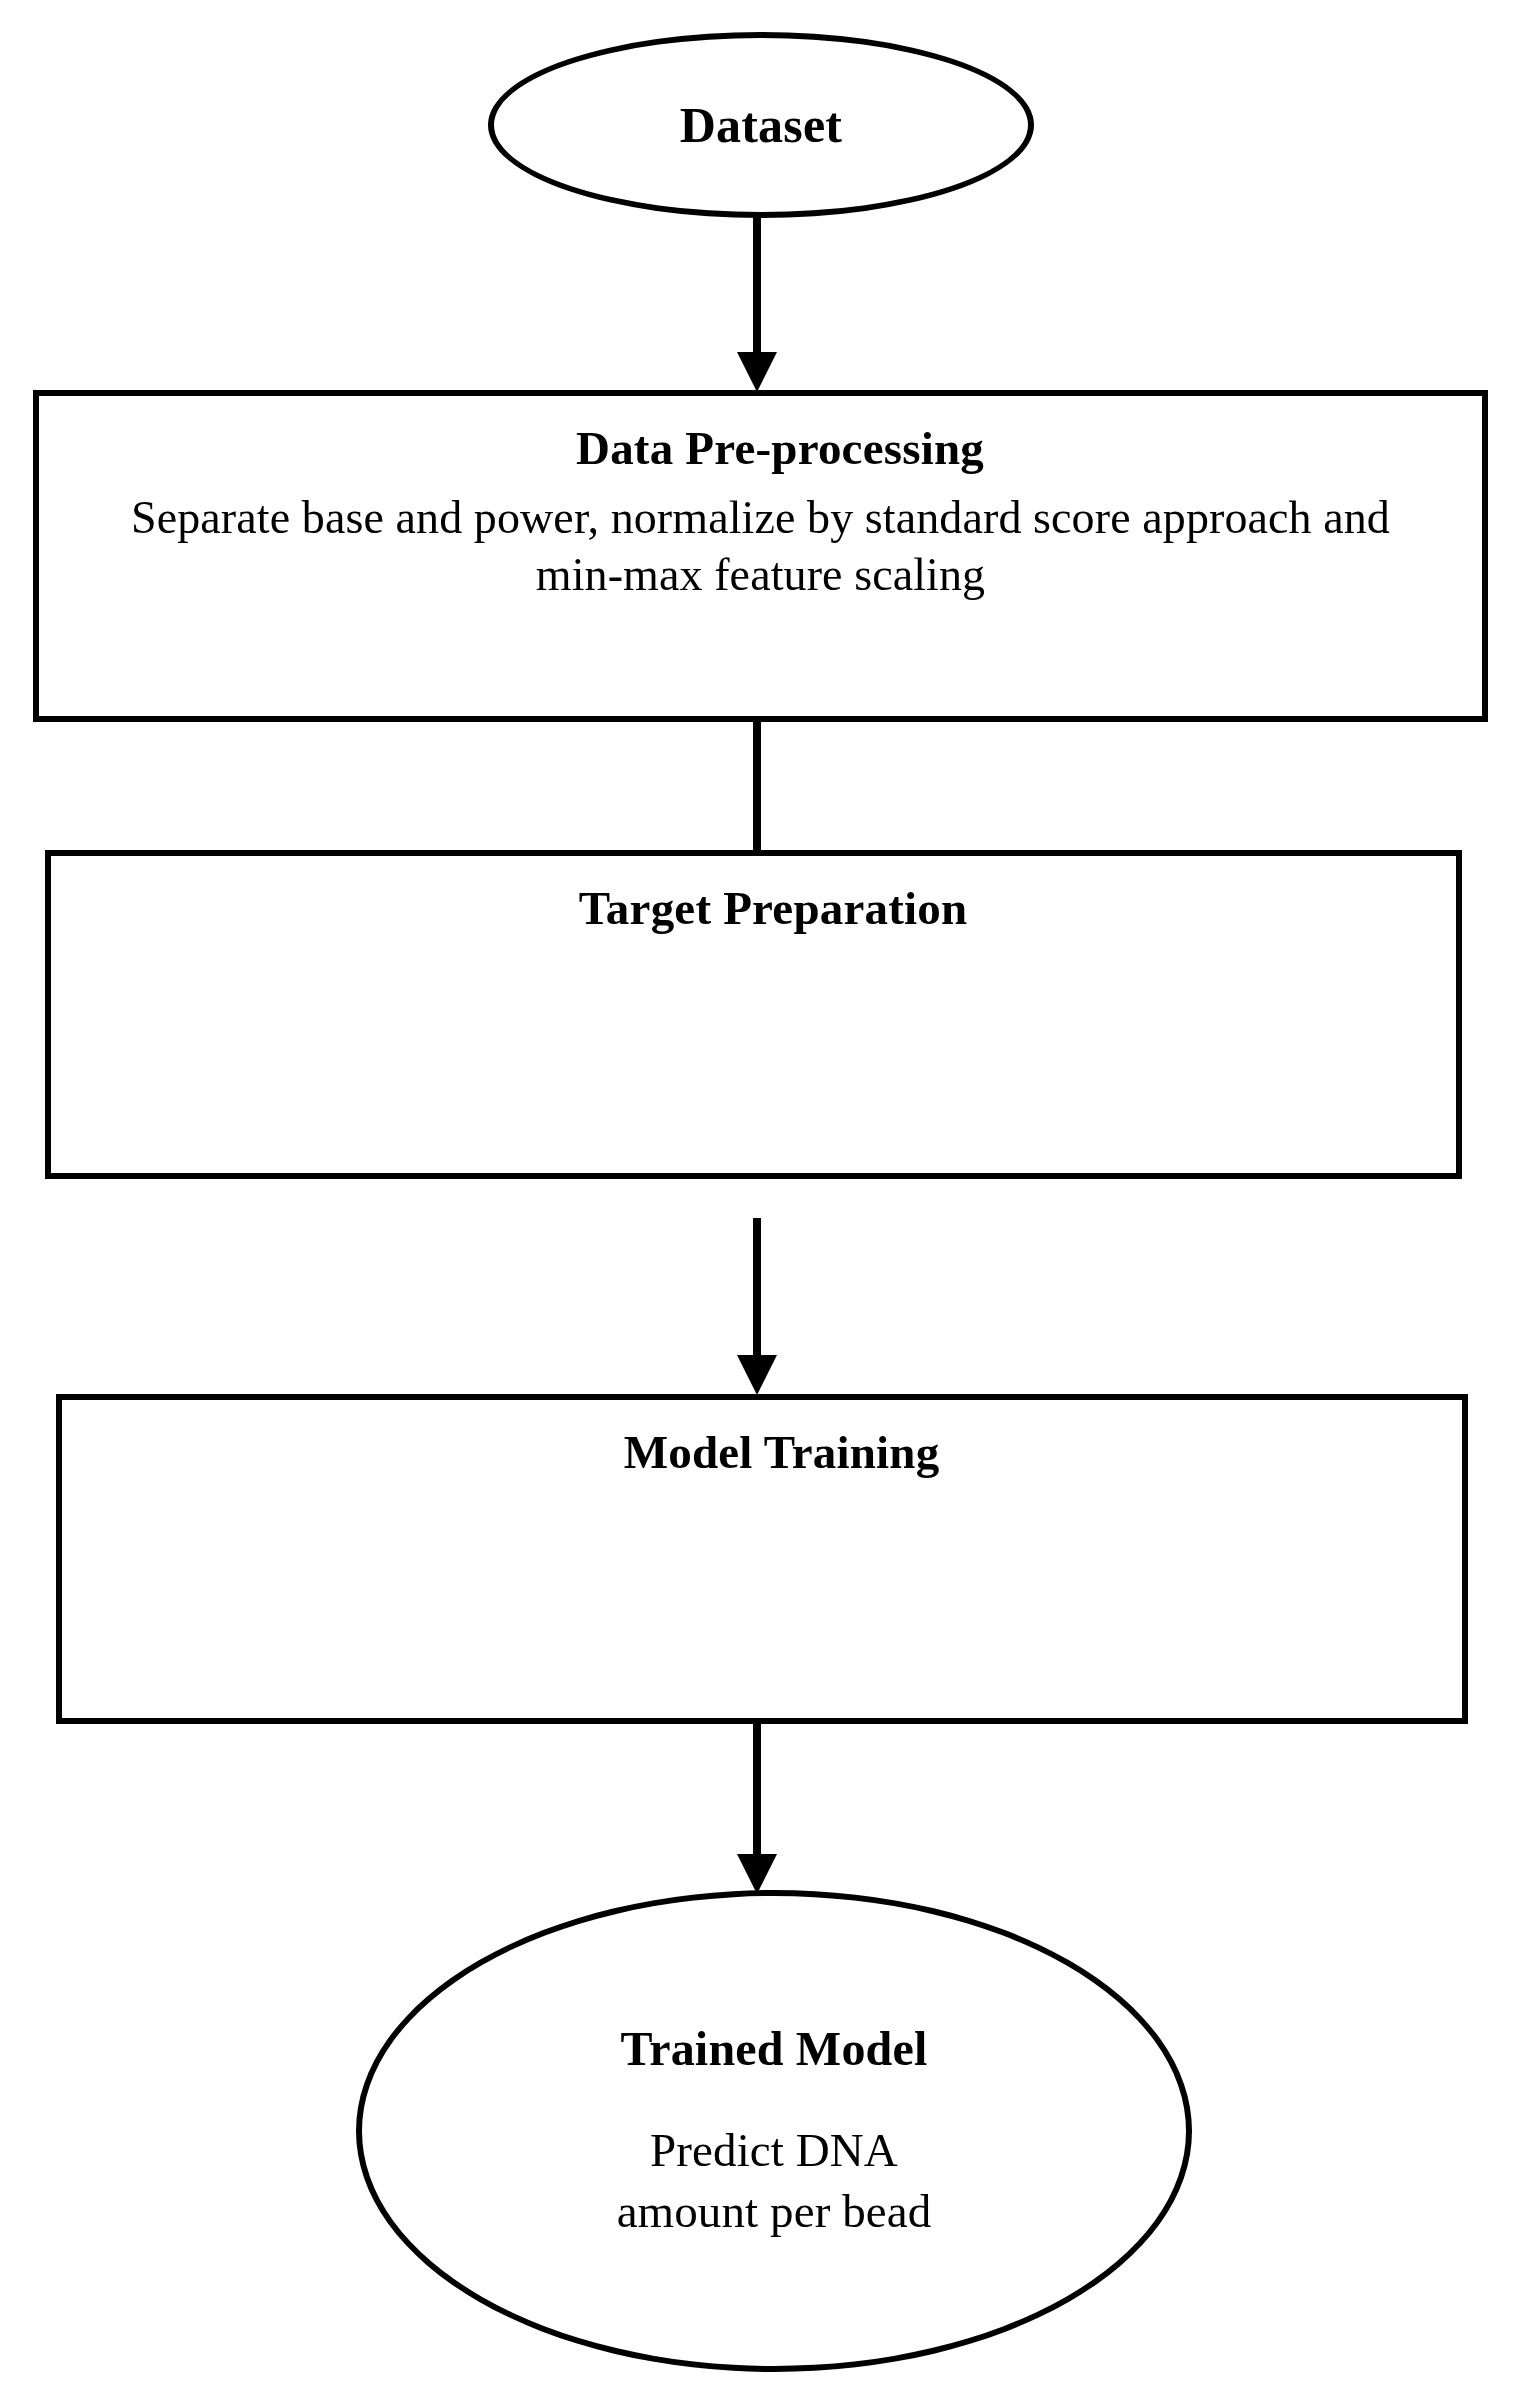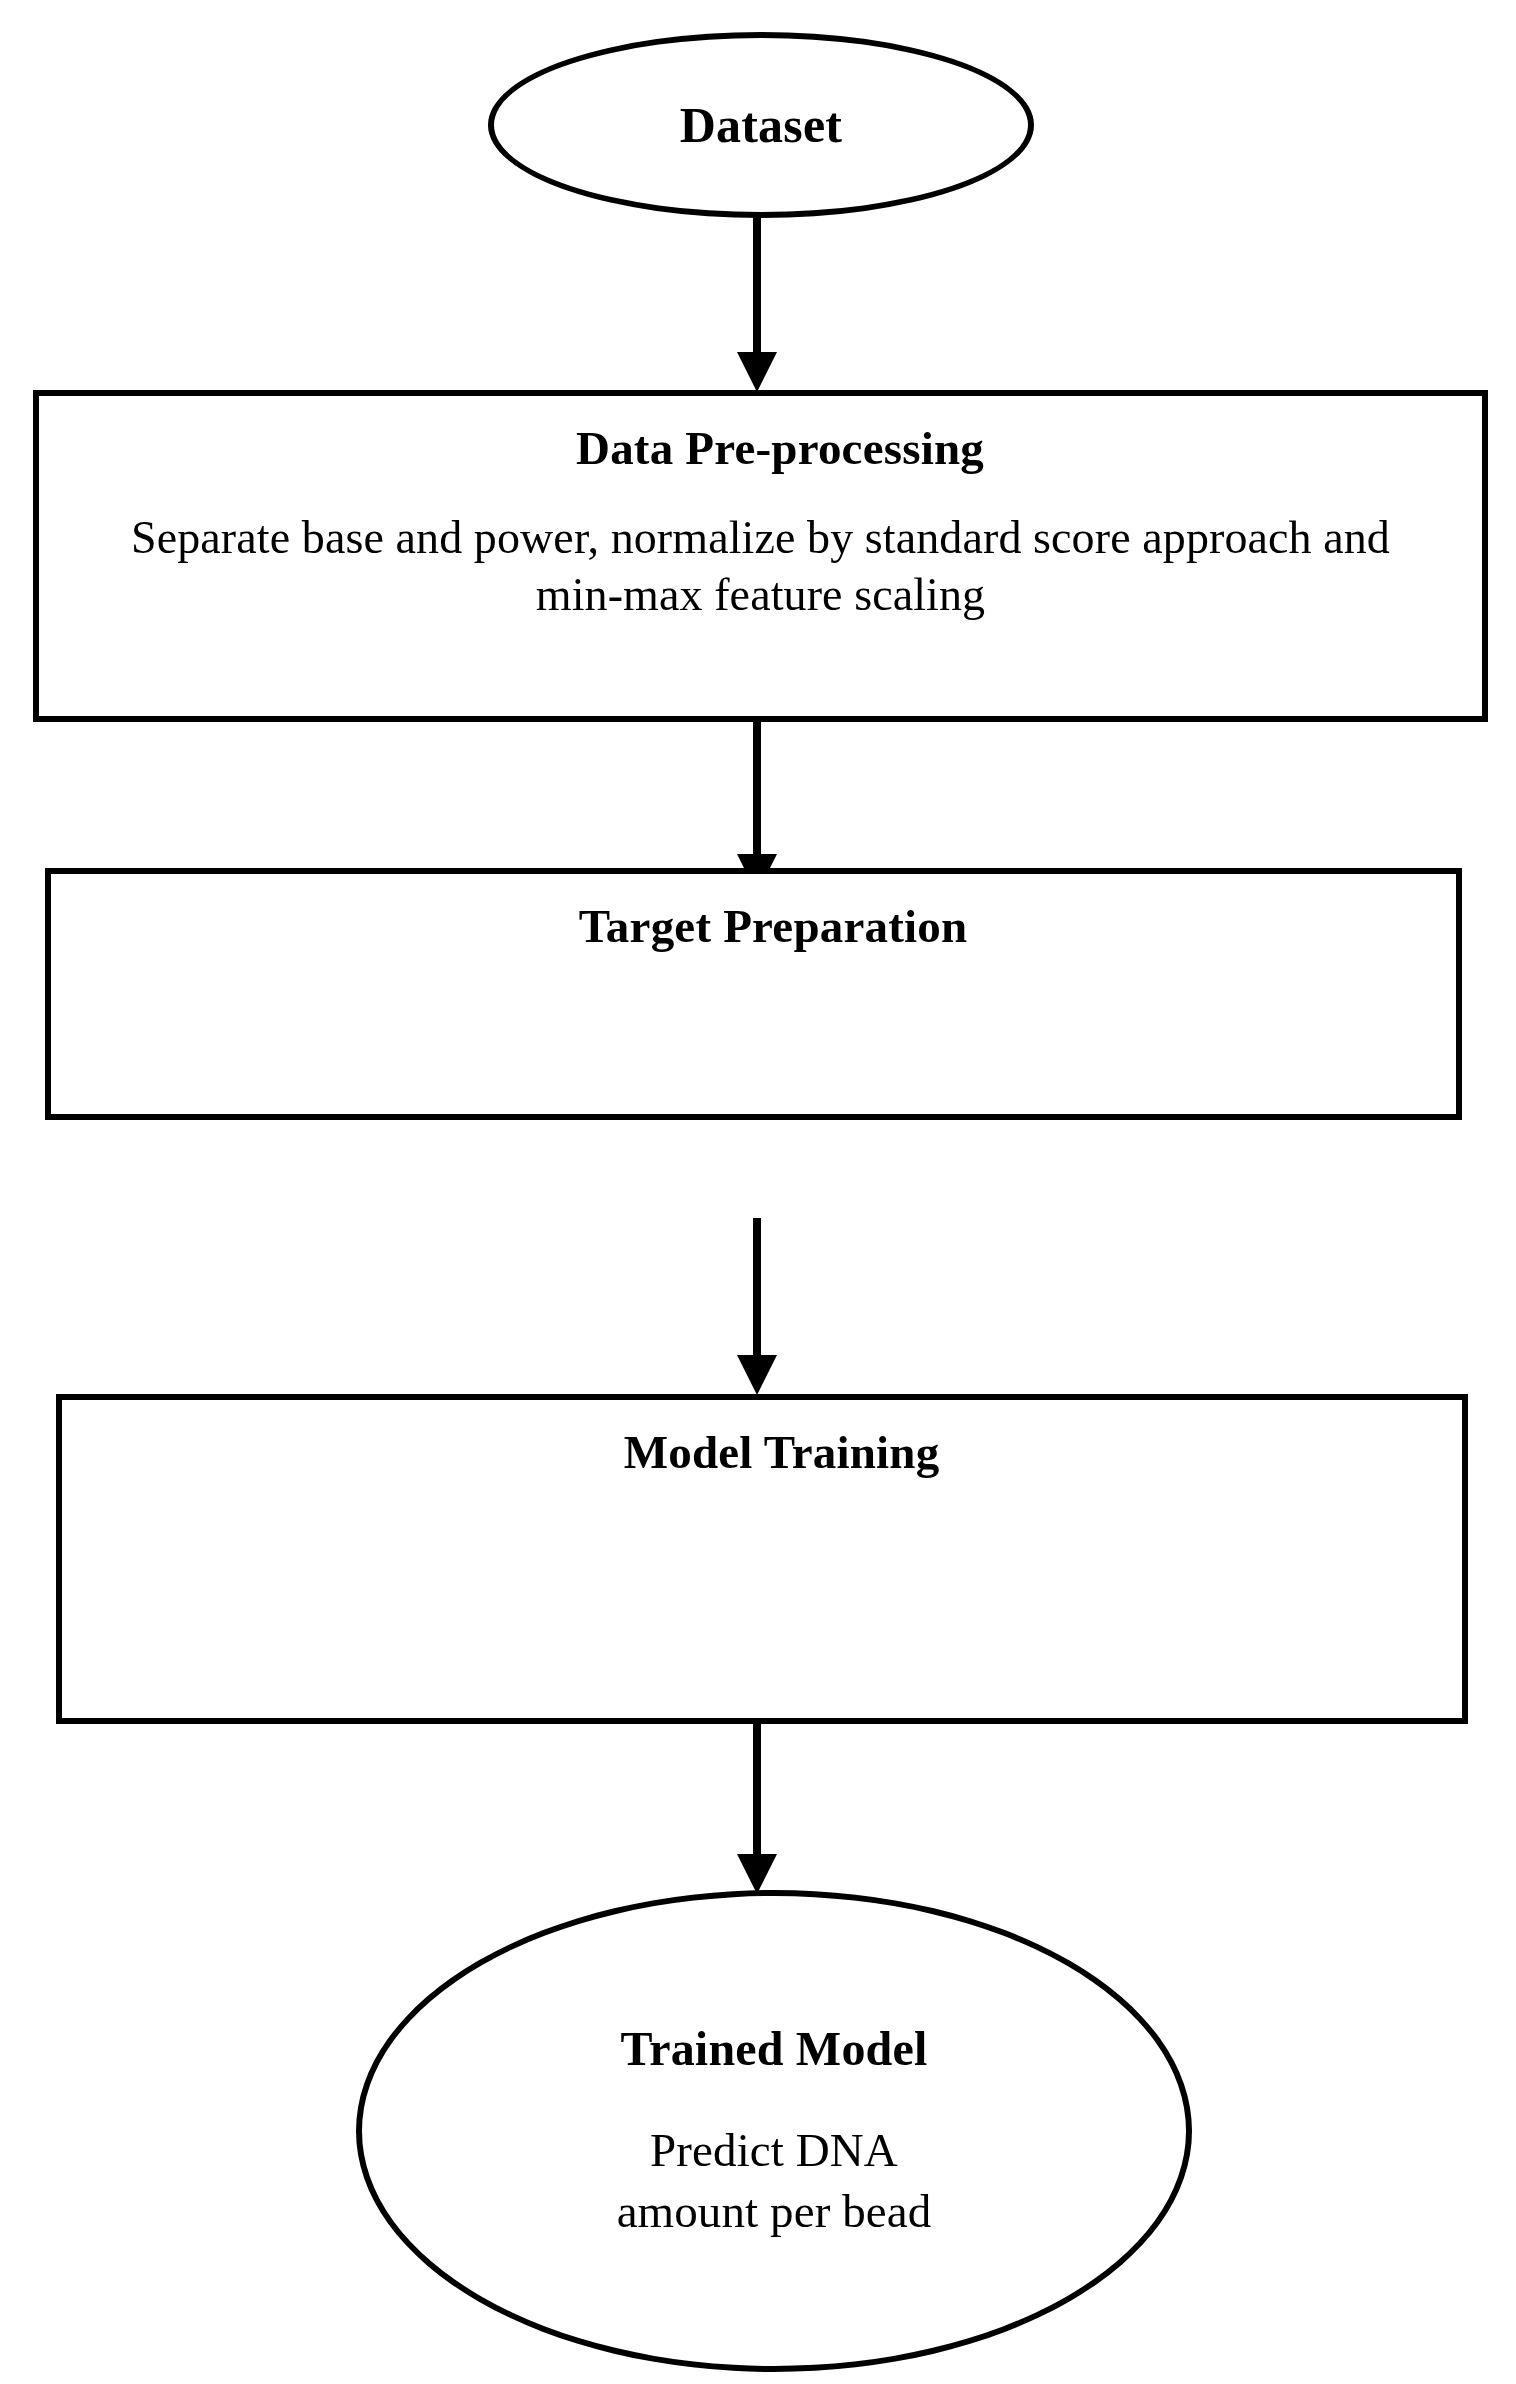--- a/index.html
+++ b/index.html
@@ -66,23 +66,23 @@
 
   #node-preprocessing {
     left: 33px;
     top: 390px;
     width: 1455px;
     height: 332px;
   }
 
   #node-target-prep {
     left: 45px;
-    top: 868px;
+    top: 850px;
     width: 1417px;
-    height: 252px;
+    height: 329px;
   }
 
   #node-model-training {
     left: 56px;
     top: 1394px;
     width: 1412px;
     height: 330px;
     justify-content: space-between;
   }
 
@@ -101,21 +101,21 @@
   }
 
   .node-body {
     font-weight: normal;
     font-size: 46px;
     line-height: 1.24;
     letter-spacing: 0.1px;
   }
 
   .node-box .node-body {
-    margin-top: 36px;
+    margin-top: 16px;
     max-width: 1300px;
   }
 
   #node-dataset .node-title {
     font-size: 50px;
   }
 
   #node-trained-model .node-title {
     font-size: 48px;
     margin-bottom: 46px;

